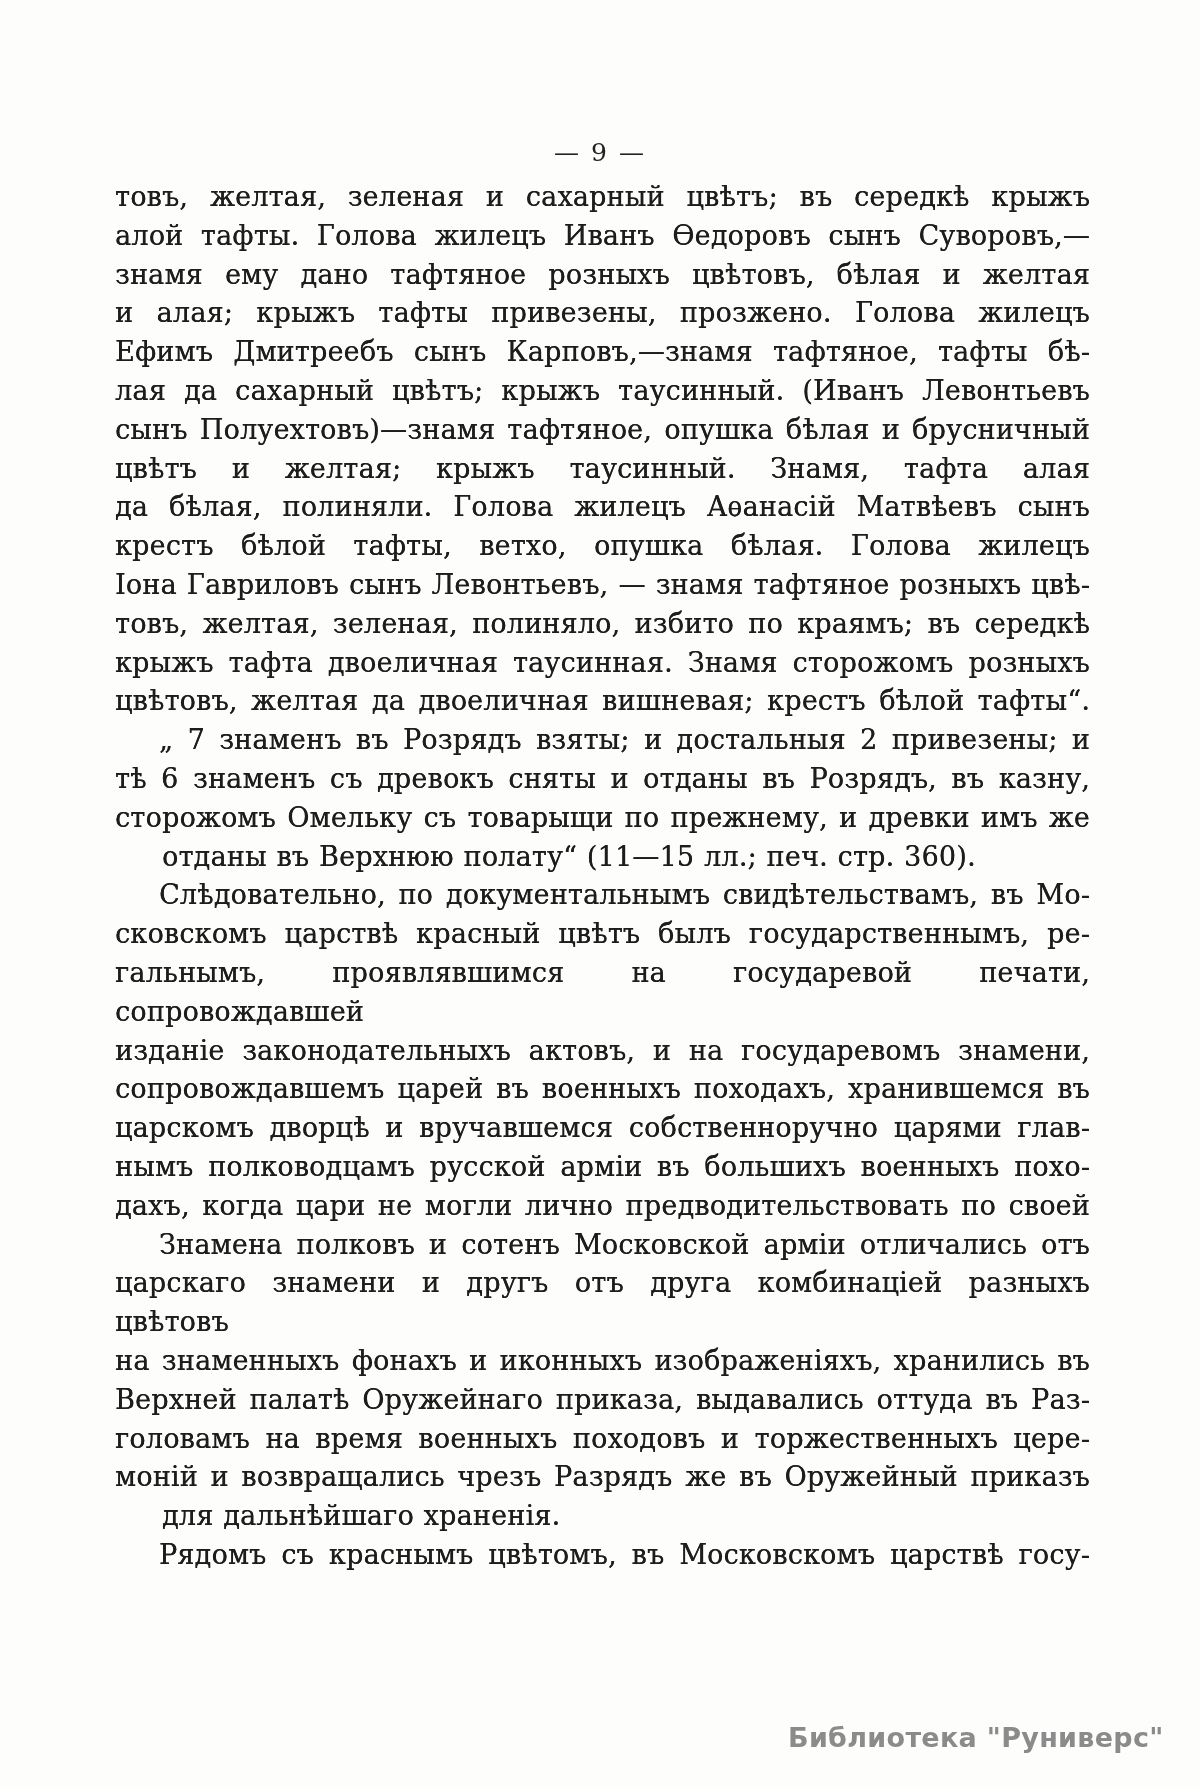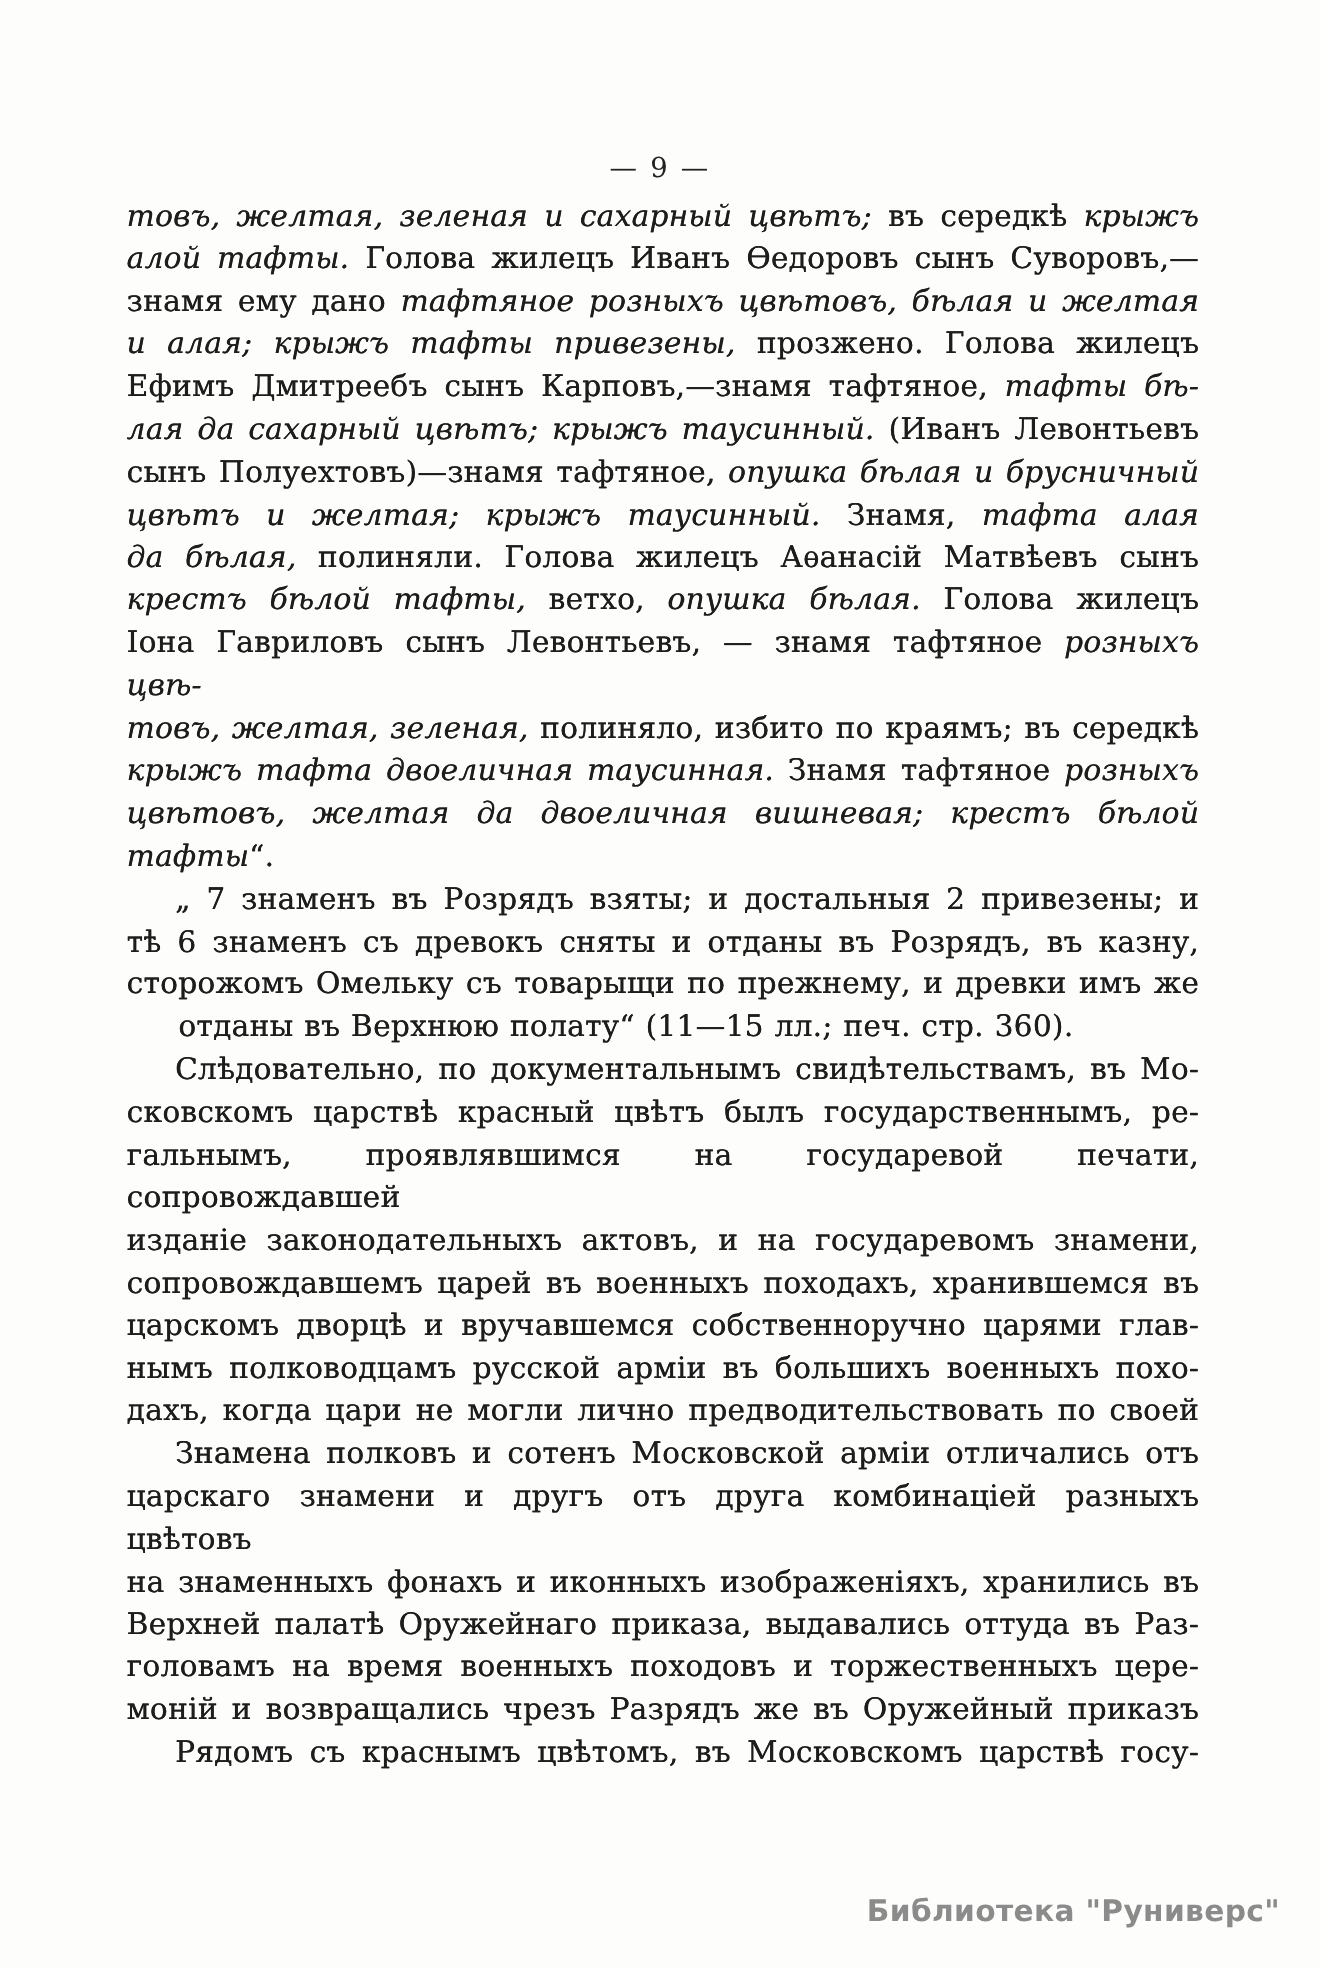--- a/index.html
+++ b/index.html
@@ -36,21 +36,21 @@
   .line {
     text-align: justify;
     text-align-last: justify;
     white-space: normal;
   }
   .line.last {
     text-align-last: left;
     margin-left: 47px;
   }
   .line.indent { text-indent: 44px; }
-  .i { font-style: italic; }
+  .i { }
   .watermark {
     position: absolute;
     left: 788px; top: 1722px;
     font-family: "DejaVu Sans", "Liberation Sans", sans-serif;
     font-size: 27px;
     font-weight: bold;
     color: #8b8b8b;
     letter-spacing: 0.3px;
   }
 </style>
@@ -67,21 +67,21 @@
         <div class="line"><span>знамя ему дано </span><span class="i">тафтяное розныхъ цвѣтовъ, бѣлая и желтая</span></div>
         <div class="line"><span class="i">и алая; крыжъ тафты привезены,</span><span> прозжено. Голова жилецъ</span></div>
         <div class="line"><span>Ефимъ Дмитреебъ сынъ Карповъ,—знамя тафтяное, </span><span class="i">тафты бѣ-</span></div>
         <div class="line"><span class="i">лая да сахарный цвѣтъ; крыжъ таусинный. </span><span>(Иванъ Левонтьевъ</span></div>
         <div class="line"><span>сынъ Полуехтовъ)—знамя тафтяное, </span><span class="i">опушка бѣлая и брусничный</span></div>
         <div class="line"><span class="i">цвѣтъ и желтая; крыжъ таусинный. </span><span>Знамя, </span><span class="i">тафта алая</span></div>
         <div class="line"><span class="i">да бѣлая, </span><span>полиняли. Голова жилецъ Аѳанасій Матвѣевъ сынъ</span></div>
         <div class="line"><span class="i">крестъ бѣлой тафты, </span><span>ветхо, </span><span class="i">опушка бѣлая. </span><span>Голова жилецъ</span></div>
         <div class="line"><span>Іона Гавриловъ сынъ Левонтьевъ, — знамя тафтяное </span><span class="i">розныхъ цвѣ-</span></div>
         <div class="line"><span class="i">товъ, желтая, зеленая, </span><span>полиняло, избито по краямъ; въ середкѣ</span></div>
-        <div class="line"><span class="i">крыжъ тафта двоеличная таусинная. </span><span>Знамя тафтяное </span><span class="i">розныхъ</span></div>
+        <div class="line"><span class="i">крыжъ тафта двоеличная таусинная. </span><span>Знамя сторожомъ </span><span class="i">розныхъ</span></div>
         <div class="line"><span class="i">цвѣтовъ, желтая да двоеличная вишневая; крестъ бѣлой тафты</span><span>“.</span></div>
       </div>
       <div class="paragraph">
         <div class="line indent"><span>„ 7 знаменъ въ Розрядъ взяты; и достальныя 2 привезены; и</span></div>
         <div class="line"><span>тѣ 6 знаменъ съ древокъ сняты и отданы въ Розрядъ, въ казну,</span></div>
         <div class="line"><span>сторожомъ Омельку съ товарыщи по прежнему, и древки имъ же</span></div>
         <div class="line last"><span>отданы въ Верхнюю полату“ (11—15 лл.; печ. стр. 360).</span></div>
       </div>
       <div class="paragraph">
         <div class="line indent"><span>Слѣдовательно, по документальнымъ свидѣтельствамъ, въ Мо-</span></div>
@@ -93,20 +93,21 @@
         <div class="line"><span>нымъ полководцамъ русской арміи въ большихъ военныхъ похо-</span></div>
         <div class="line"><span>дахъ, когда цари не могли лично предводительствовать по своей</span></div>
       </div>
       <div class="paragraph">
         <div class="line indent"><span>Знамена полковъ и сотенъ Московской арміи отличались отъ</span></div>
         <div class="line"><span>царскаго знамени и другъ отъ друга комбинаціей разныхъ цвѣтовъ</span></div>
         <div class="line"><span>на знаменныхъ фонахъ и иконныхъ изображеніяхъ, хранились въ</span></div>
         <div class="line"><span>Верхней палатѣ Оружейнаго приказа, выдавались оттуда въ Раз-</span></div>
         <div class="line"><span>головамъ на время военныхъ походовъ и торжественныхъ цере-</span></div>
         <div class="line"><span>моній и возвращались чрезъ Разрядъ же въ Оружейный приказъ</span></div>
+        <div class="line last"><span>для дальнѣйшаго храненія.</span></div>
       </div>
       <div class="paragraph">
         <div class="line indent"><span>Рядомъ съ краснымъ цвѣтомъ, въ Московскомъ царствѣ госу-</span></div>
       </div>
     </div>
 
   <div class="watermark">Библиотека "Руниверс"</div>
 </div>
 
 </body></html>

